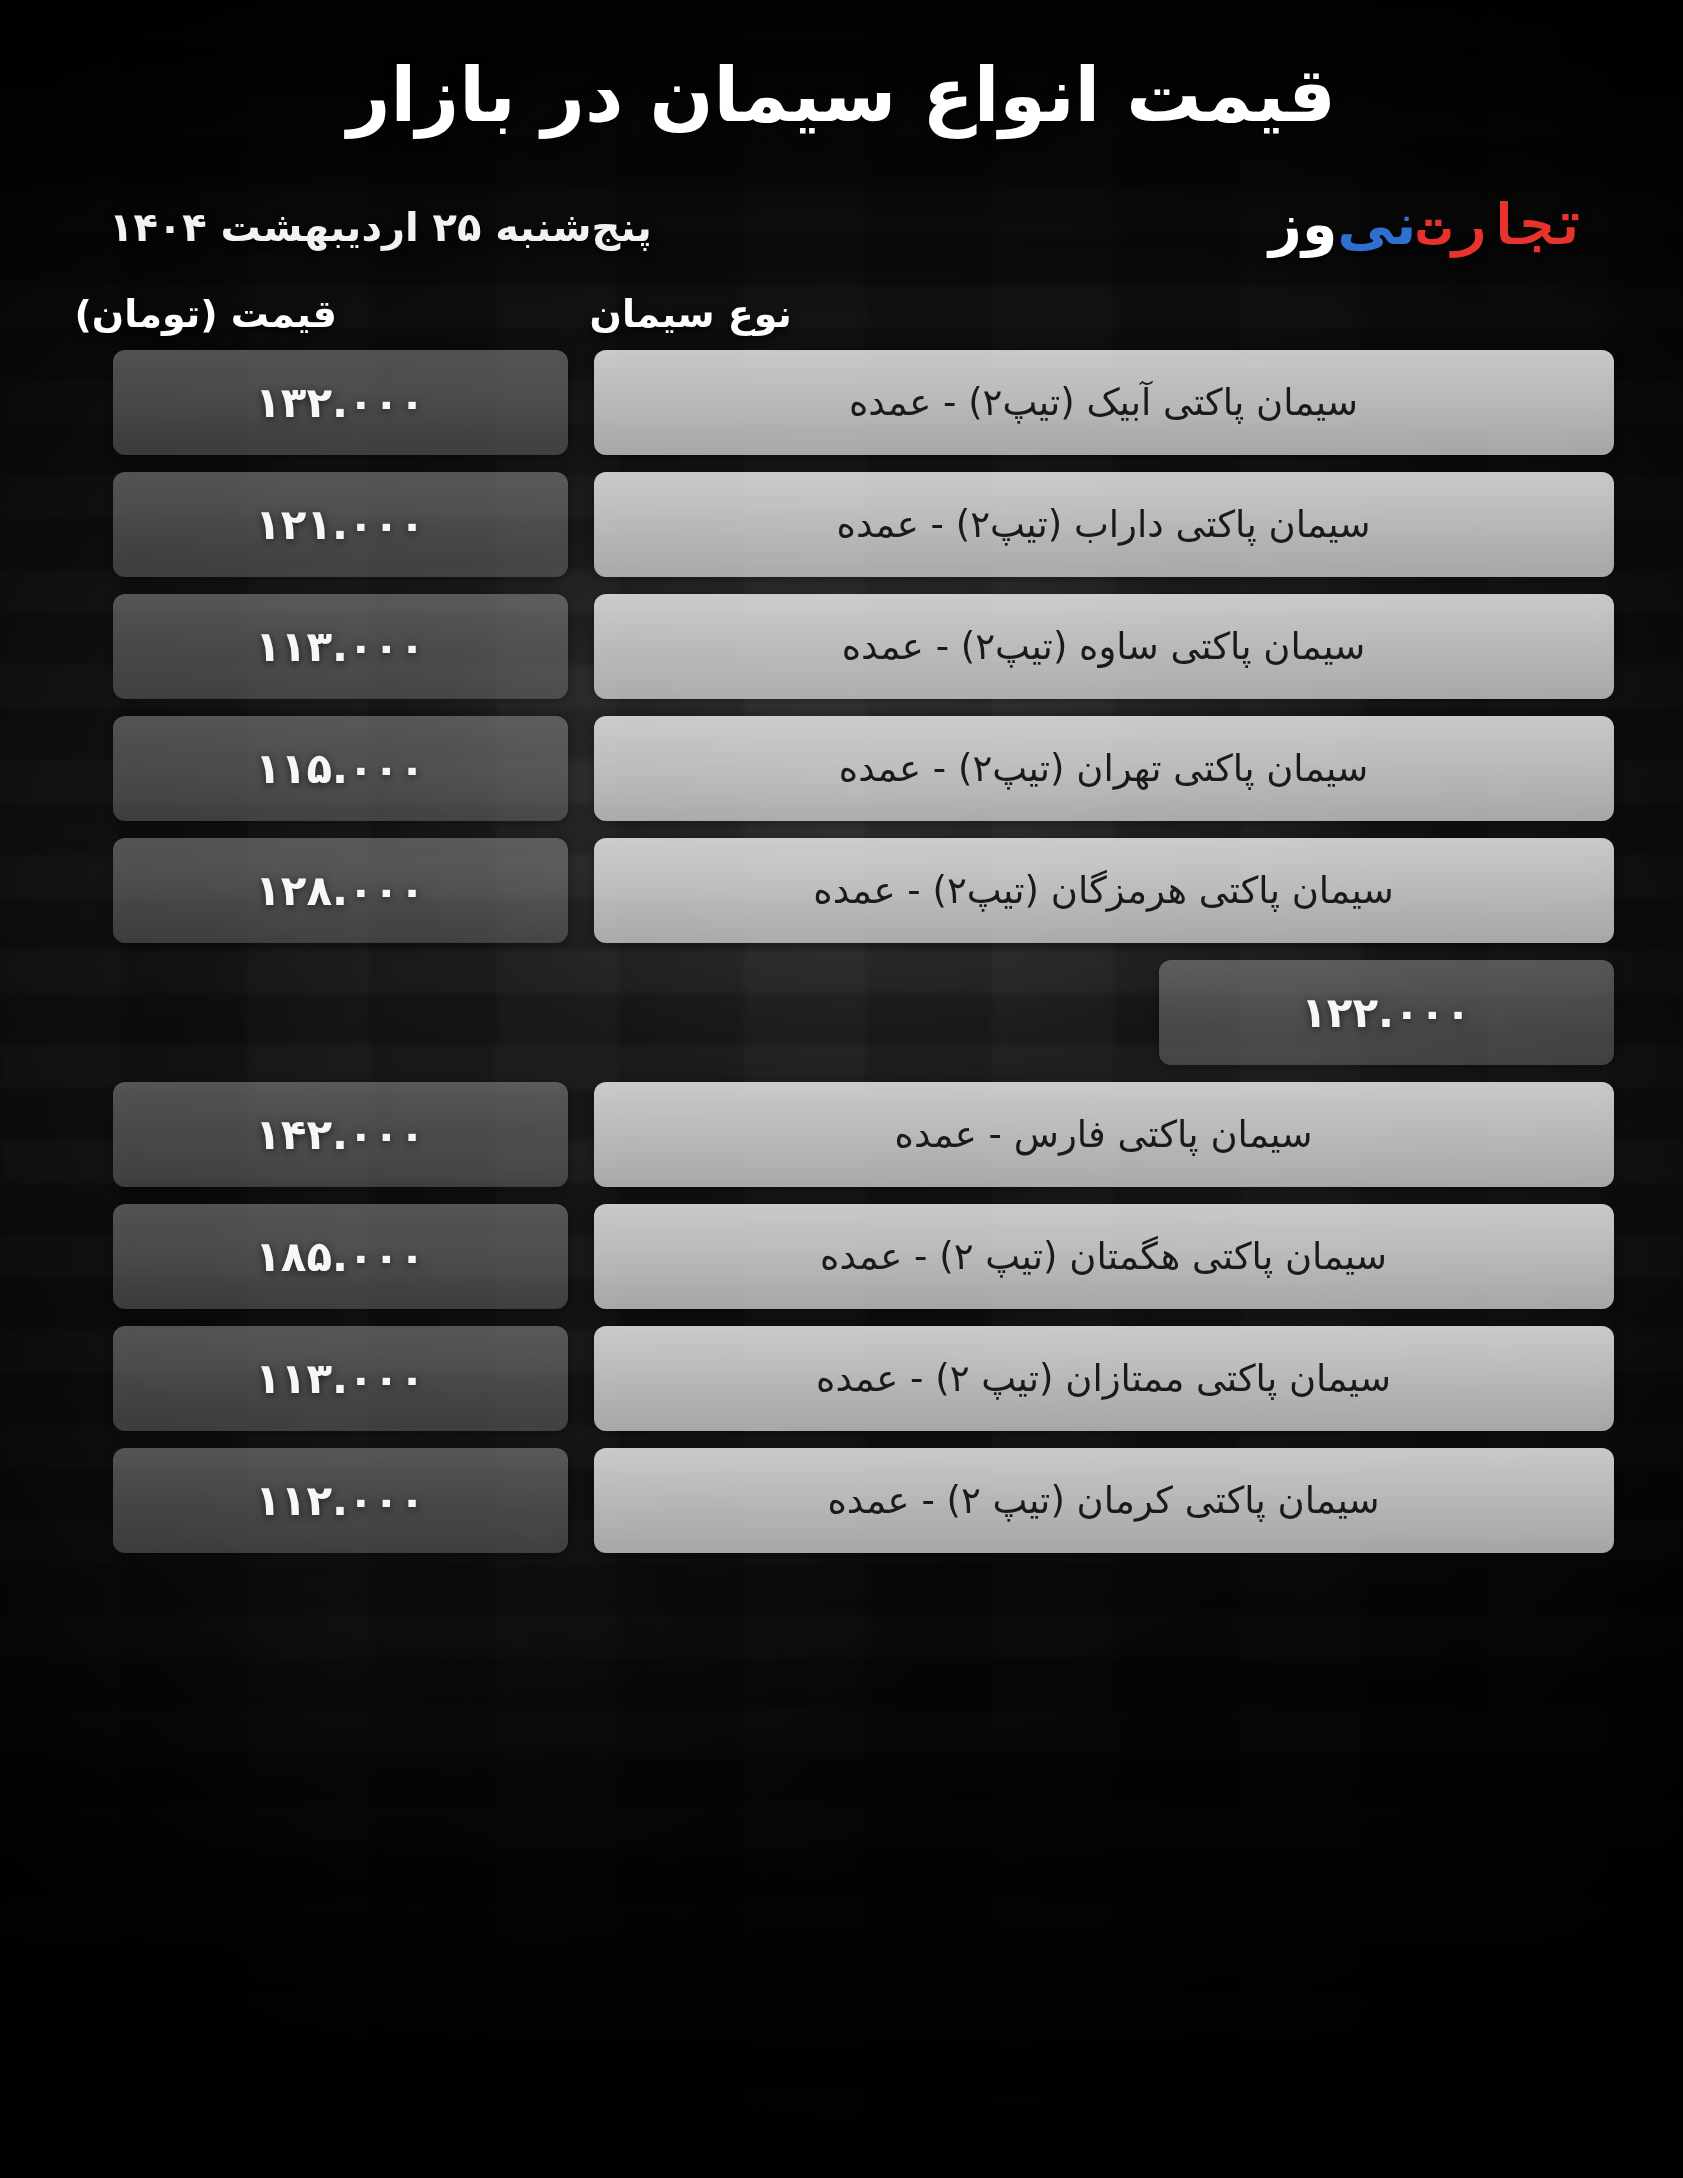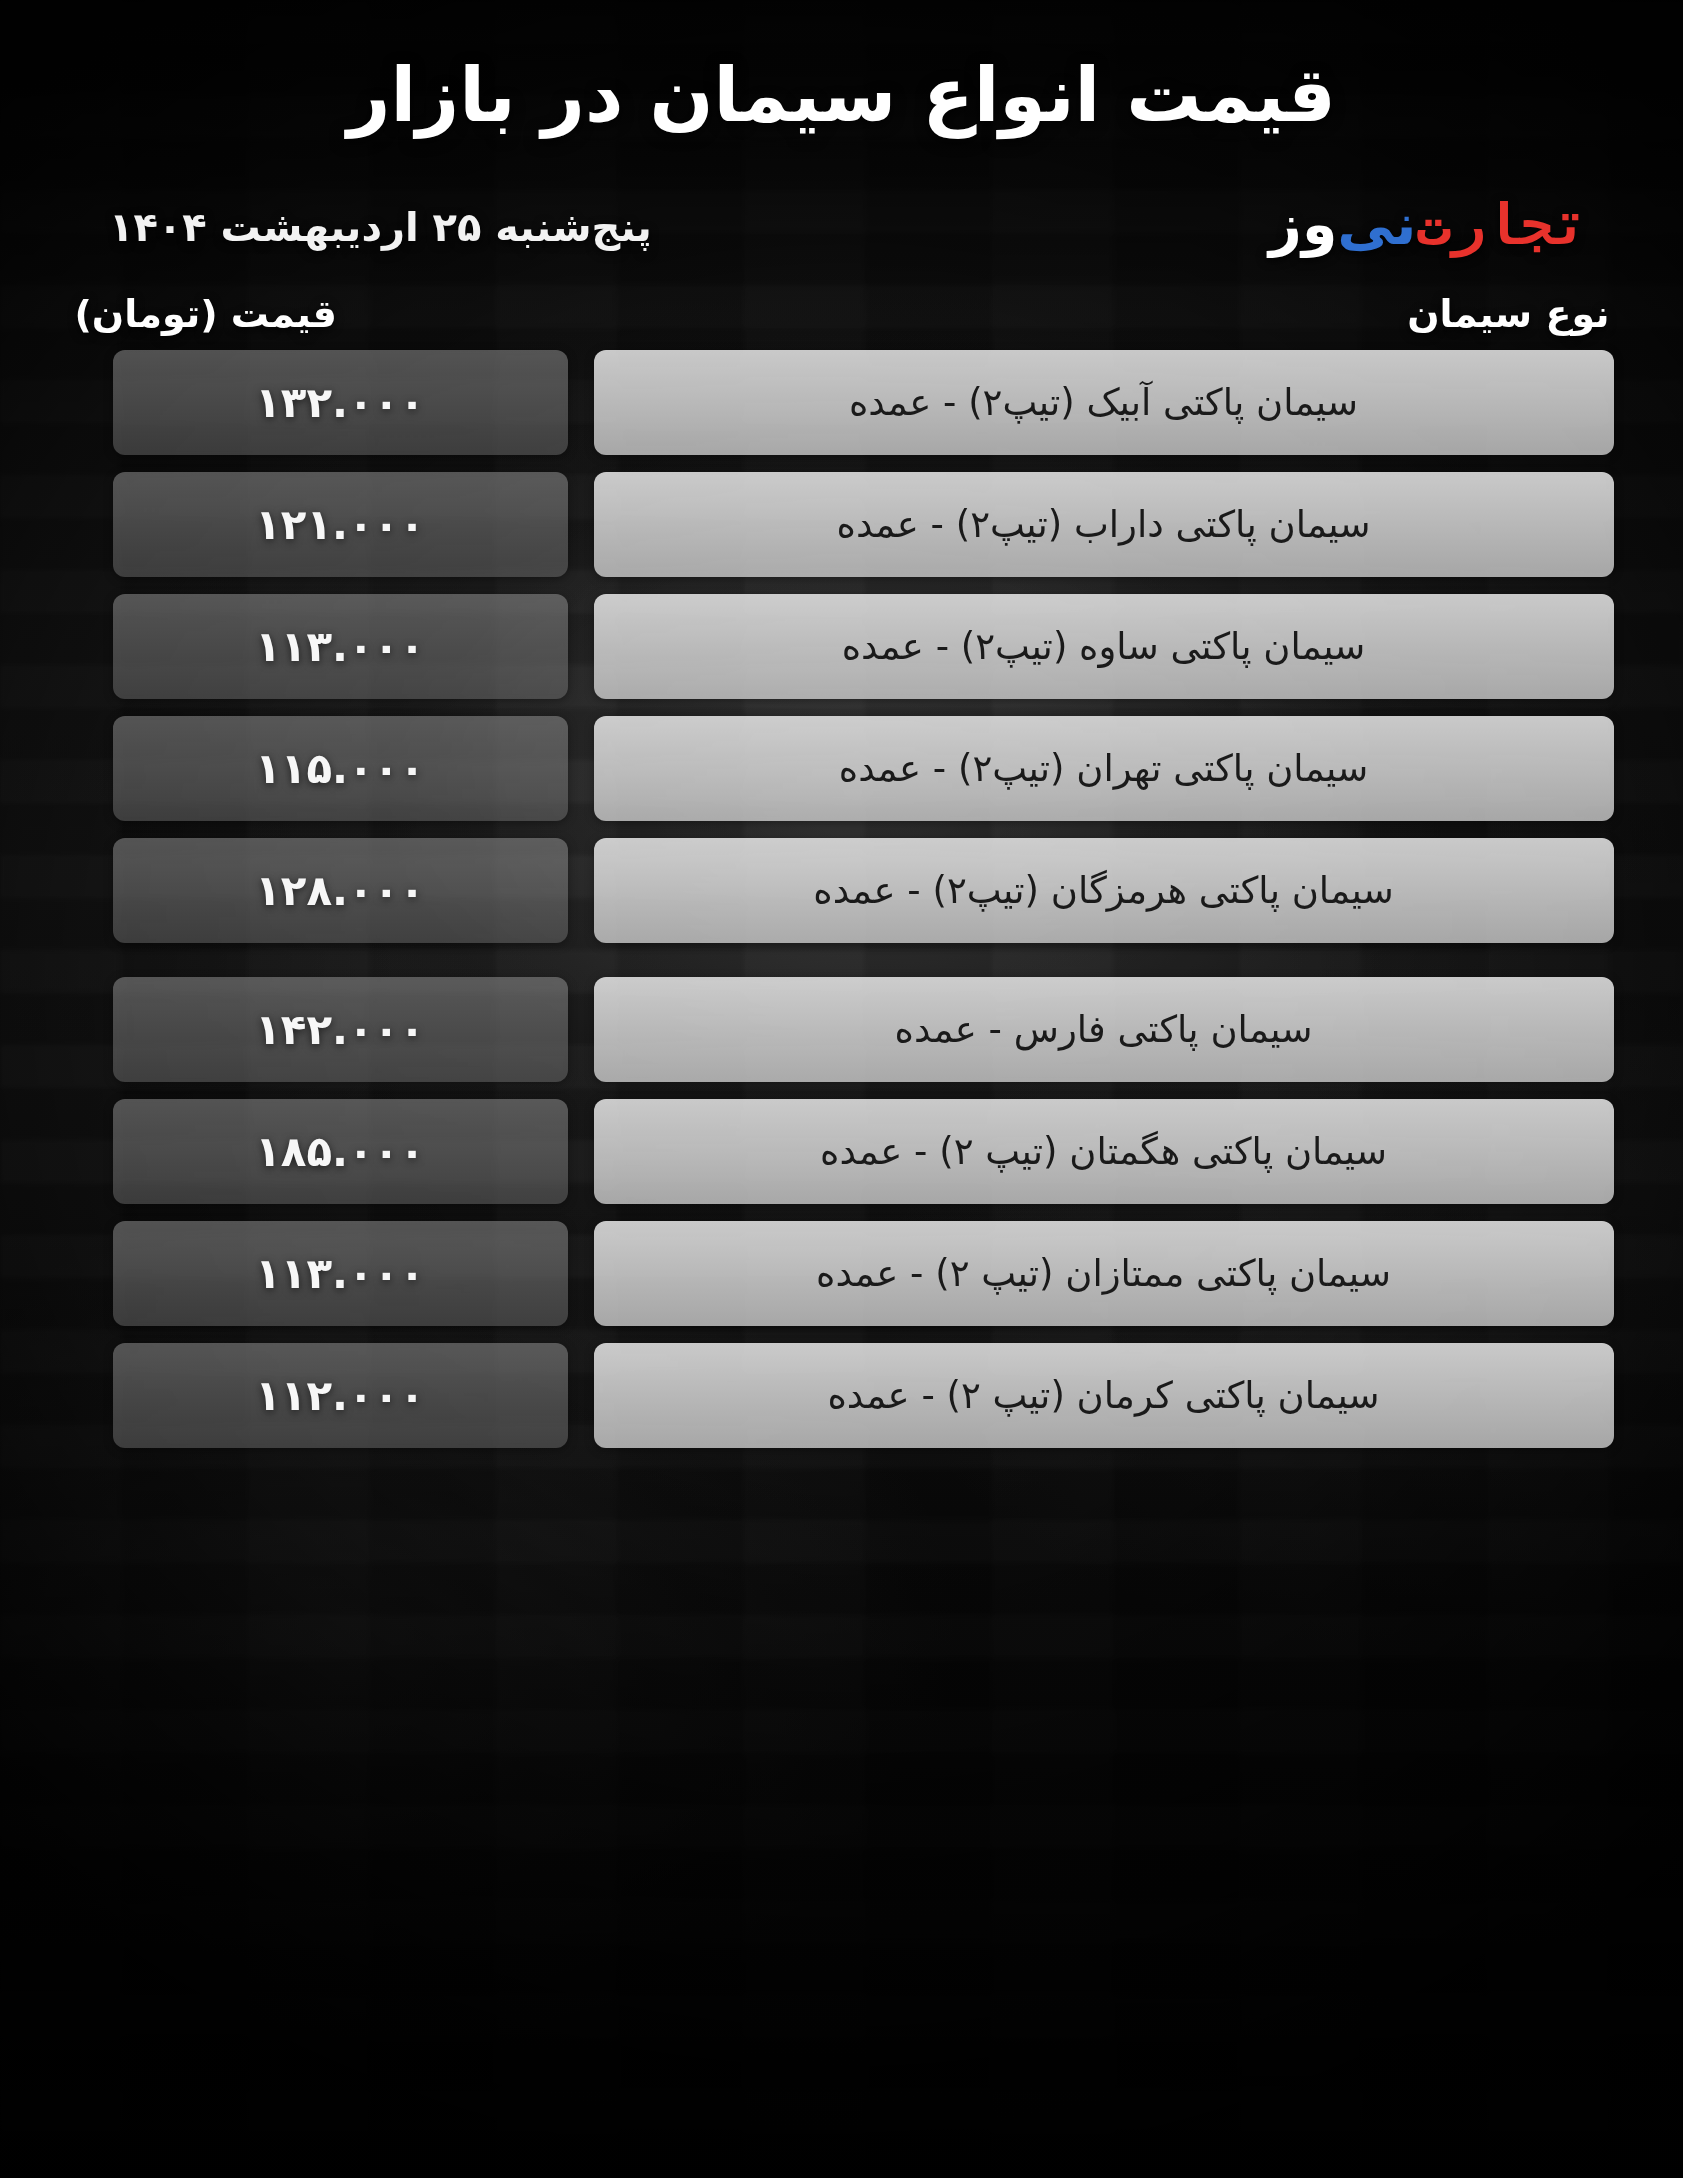--- a/index.html
+++ b/index.html
@@ -114,21 +114,21 @@
     padding: 0 4px 14px 4px;
   }
   .th {
     color: #ffffff;
     font-size: 38px;
     font-weight: bold;
     text-shadow: 0 2px 10px rgba(0,0,0,0.9);
   }
   .th-type {
     width: 1020px;
-    text-align: right;
+    text-align: left;
     padding-right: 0;
   }
   .th-price {
     width: 515px;
     text-align: left;
   }
 
   .row {
     display: flex;
     flex-direction: row;
@@ -210,20 +210,21 @@
           </div>
           <div class="row">
             <div class="cell cell-type">سیمان پاکتی تهران (تیپ۲) - عمده</div>
             <div class="cell cell-price">۱۱۵.۰۰۰</div>
           </div>
           <div class="row">
             <div class="cell cell-type">سیمان پاکتی هرمزگان (تیپ۲) - عمده</div>
             <div class="cell cell-price">۱۲۸.۰۰۰</div>
           </div>
           <div class="row">
+            <div class="cell cell-price">۱۲۲.۰۰۰</div>
           </div>
           <div class="row">
             <div class="cell cell-type">سیمان پاکتی فارس - عمده</div>
             <div class="cell cell-price">۱۴۲.۰۰۰</div>
           </div>
           <div class="row">
             <div class="cell cell-type">سیمان پاکتی هگمتان (تیپ ۲) - عمده</div>
             <div class="cell cell-price">۱۸۵.۰۰۰</div>
           </div>
           <div class="row">

